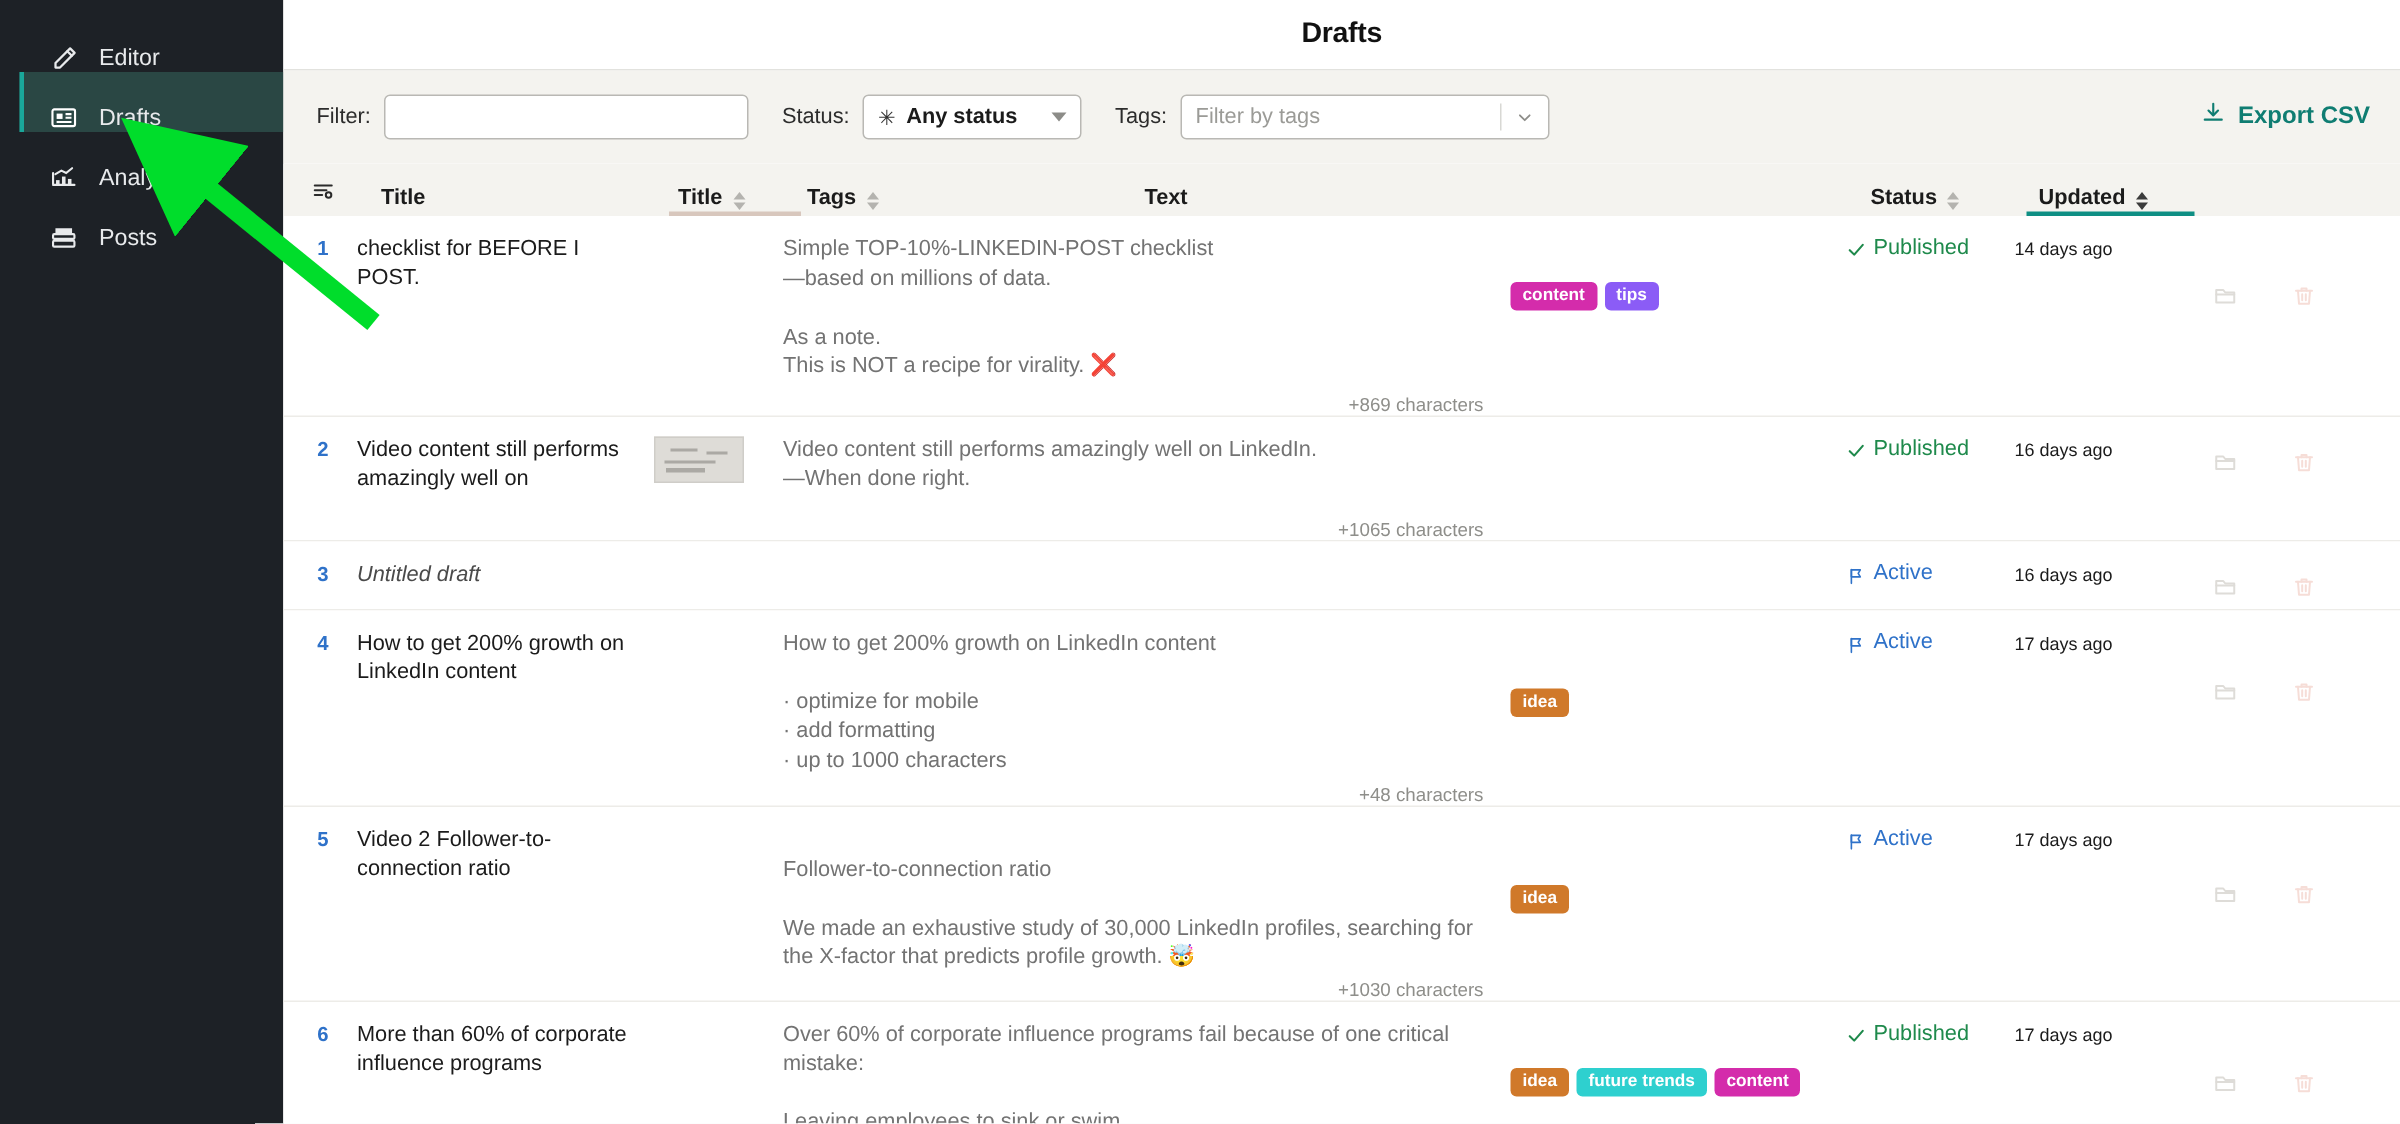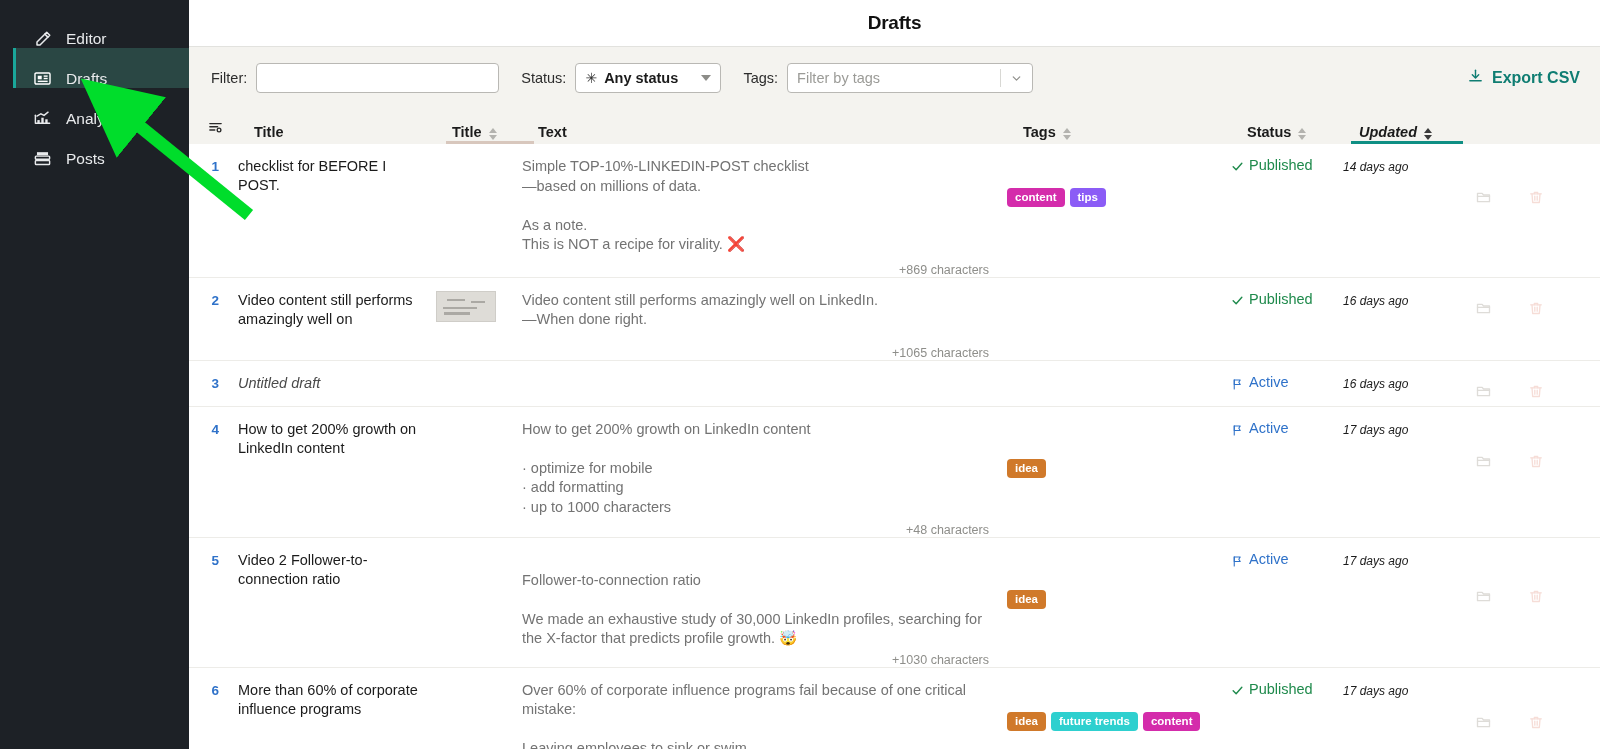--- a/index.html
+++ b/index.html
@@ -134,21 +134,21 @@
   .sort-arrows.active .sa-up, .sort-arrows.active .sa-dn { border-bottom-color:#3b3b3b; border-top-color:#3b3b3b; }
 
   
   .c-gear  { width: 52px; display:flex; align-items:center; justify-content:center; padding-bottom:8px; }
   .c-num   { width: 36px; text-align: right; padding-right: 6px; }
   .c-title { width: 205px; padding-left: 13px; }
   .c-image { width: 88px; padding-left: 6px; }
   .c-text  { width: 485px; padding-left: 4px; }
   .c-tags  { width: 225px; padding-left: 4px; }
   .c-status{ width: 107px; padding-left: 3px; }
-  .c-upd   { width: 112px; padding-left: 8px; font-style: italic; }
+  .c-upd   { width: 112px; padding-left: 8px; }
   .c-act   { flex: 1; padding-left: 10px; }
 
   .row {
     display: flex; background: #ffffff;
     border-bottom: 1px solid #edece8;
     position: relative; align-items: stretch;
   }
   .cell { padding-top: 13px; }
   .num { color: #2f72c9; font-size: 13.5px; font-weight: bold; }
   .title-txt { font-size: 14.5px; color: #1b1b1b; line-height: 19px; }
@@ -300,29 +300,29 @@
           <span>Title</span>
         </div>
         <div class="th c-image">
           <span>Title</span>
           <span class="sort-arrows">
               <i class="sa-up"></i>
               <i class="sa-dn"></i>
             </span>
           <span class="ul" id="ul-image" style="background: rgb(216, 199, 189);"></span>
         </div>
-        <div class="th c-text">
-          <span>Text</span>
-        </div>
         <div class="th c-tags">
           <span>Tags</span>
           <span class="sort-arrows">
               <i class="sa-up"></i>
               <i class="sa-dn"></i>
             </span>
+        </div>
+        <div class="th c-text">
+          <span>Text</span>
         </div>
         <div class="th c-status">
           <span>Status</span>
           <span class="sort-arrows">
               <i class="sa-up"></i>
               <i class="sa-dn"></i>
             </span>
         </div>
         <div class="th c-upd">
           <span>Updated</span>

